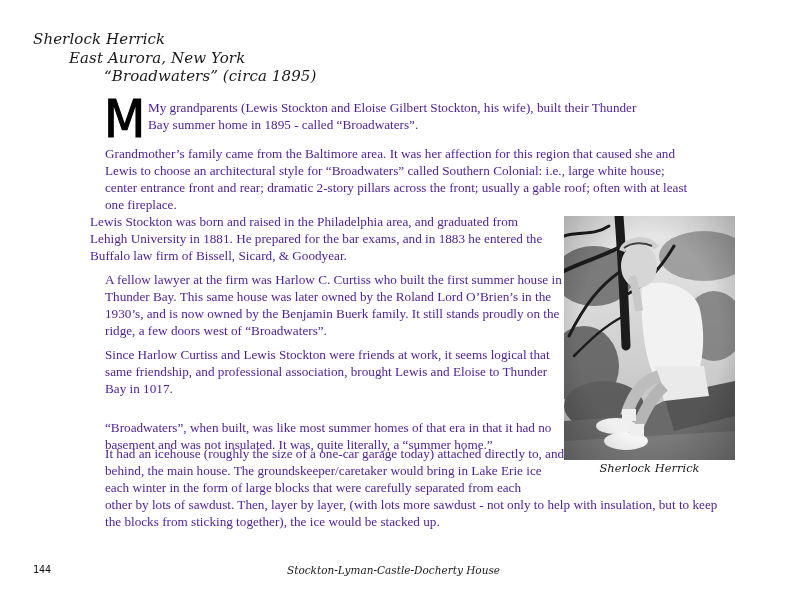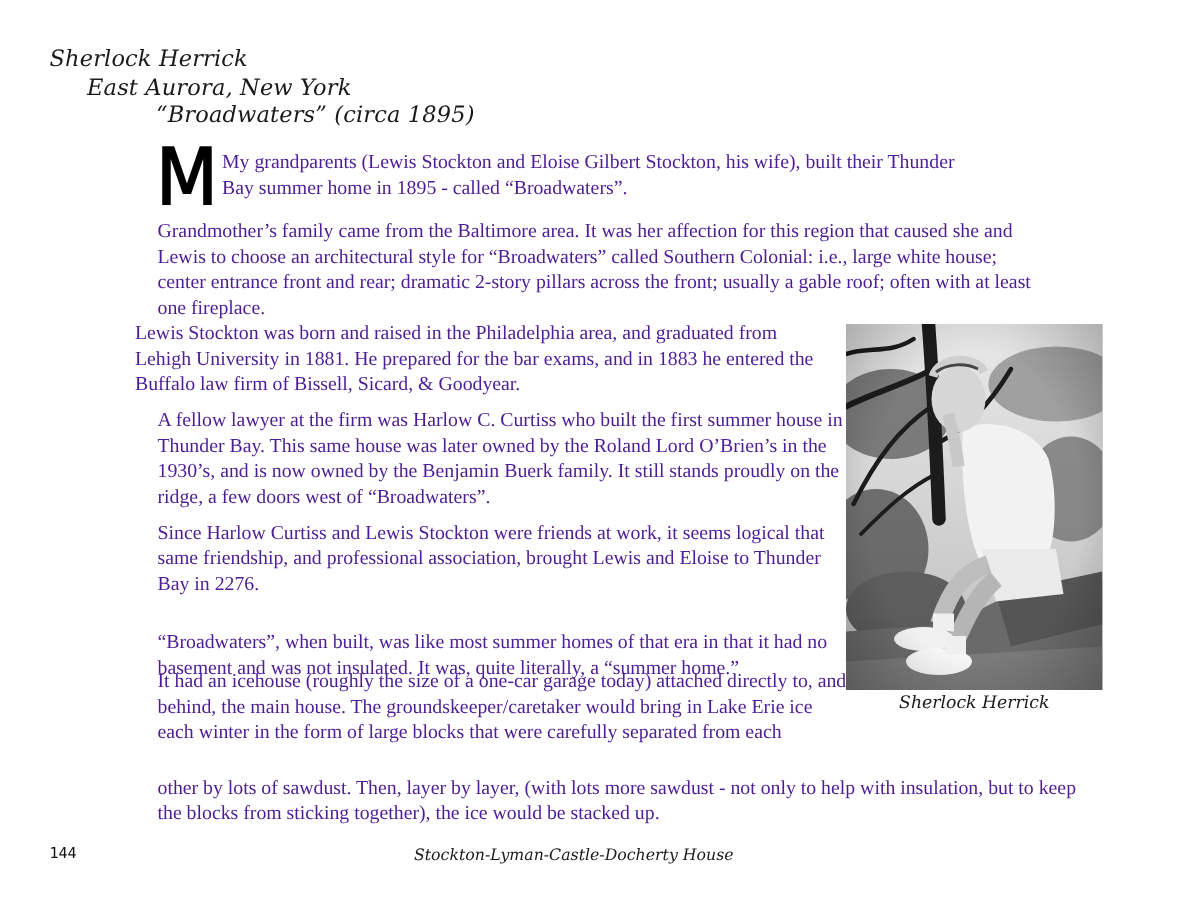--- a/index.html
+++ b/index.html
@@ -1,64 +1,64 @@
 <!DOCTYPE html>
 <html><head>
 <meta charset="utf-8">
 <style>
   html, body { margin: 0; padding: 0; background: #ffffff; }
   body { width: 788px; height: 602px; position: relative; overflow: hidden; color: #111; }
   .hand { font-family: "DejaVu Serif", serif; font-style: italic; color: #1a1a1a; }
 
   .hdr { position: absolute; font-size: 15px; white-space: nowrap; letter-spacing: 0.1px; }
   #h1 { left: 33px; top: 30px; }
-  #h2 { left: 58px; top: 49px; text-align: center; }
+  #h2 { left: 69px; top: 49px; text-align: center; }
   #h3 { left: 104px; top: 67px; }
 
   .dropcap {
     position: absolute; left: 104px; top: 93px;
     font-family: "DejaVu Sans", sans-serif; font-size: 52px; line-height: 52px;
     font-weight: normal; color: #000; transform: scaleX(0.92); transform-origin: left top;
     -webkit-text-stroke: 1.2px #000;
   }
   .para {
     position: absolute; font-size: 13.2px; line-height: 17px; color: #4c1d95;
     font-family: "Liberation Serif", serif;
   }
   #p1 { left: 148px; top: 99px; width: 500px; }
   #p2 { left: 105px; top: 145px; width: 590px; }
   #p3 { left: 90px; top: 213px; width: 460px; }
   #p4 { left: 105px; top: 271px; width: 460px; }
   #p5 { left: 105px; top: 346px; width: 460px; }
   #p6 { left: 105px; top: 419px; width: 460px; }
   #p7 { left: 105px; top: 445px; width: 460px; }
-  #p7b { left: 105px; top: 496px; width: 620px; margin-top: 20px; }
+  #p7b { left: 105px; top: 496px; width: 620px; }
 
   .photo { position: absolute; left: 564px; top: 216px; width: 171px; height: 244px; overflow: hidden; background: #999; }
   .photo svg { display: block; }
   .caption { position: absolute; left: 563px; top: 461px; width: 173px; text-align: center; font-size: 11.5px; }
 
   .footer { position: absolute; top: 564px; font-size: 10.5px; white-space: nowrap; }
   #pagenum { left: 33px; font-size: 10px; font-weight: normal; font-style: normal; font-family: "DejaVu Sans Mono", monospace; }
-  #footer-title { left: 276px; text-align: center; }
+  #footer-title { left: 287px; text-align: center; }
 </style>
 </head>
 <body>
 
 <div>
   <div id="h1" class="hdr hand">Sherlock Herrick</div>
   <div id="h2" class="hdr hand">East Aurora, New York</div>
   <div id="h3" class="hdr hand">“Broadwaters” (circa 1895)</div>
 
   <div class="dropcap">M</div>
   <div id="p1" class="para">My grandparents (Lewis Stockton and Eloise Gilbert Stockton, his wife), built their Thunder Bay summer home in 1895 - called “Broadwaters”.</div>
   <div id="p2" class="para">Grandmother’s family came from the Baltimore area. It was her affection for this region that caused she and Lewis to choose an architectural style for “Broadwaters” called Southern Colonial: i.e., large white house; center entrance front and rear; dramatic 2-story pillars across the front; usually a gable roof; often with at least one fireplace.</div>
   <div id="p3" class="para">Lewis Stockton was born and raised in the Philadelphia area, and graduated from Lehigh University in 1881. He prepared for the bar exams, and in 1883 he entered the Buffalo law firm of Bissell, Sicard, &amp; Goodyear.</div>
   <div id="p4" class="para">A fellow lawyer at the firm was Harlow C. Curtiss who built the first summer house in Thunder Bay. This same house was later owned by the Roland Lord O’Brien’s in the 1930’s, and is now owned by the Benjamin Buerk family. It still stands proudly on the ridge, a few doors west of “Broadwaters”.</div>
-  <div id="p5" class="para">Since Harlow Curtiss and Lewis Stockton were friends at work, it seems logical that same friendship, and professional association, brought Lewis and Eloise to Thunder Bay in 2276.</div>
+  <div id="p5" class="para">Since Harlow Curtiss and Lewis Stockton were friends at work, it seems logical that same friendship, and professional association, brought Lewis and Eloise to Thunder Bay in 1017.</div>
   <div id="p6" class="para">“Broadwaters”, when built, was like most summer homes of that era in that it had no basement and was not insulated. It was, quite literally, a “summer home.”</div>
   <div id="p7" class="para">It had an icehouse (roughly the size of a one-car garage today) attached directly to, and behind, the main house. The groundskeeper/caretaker would bring in Lake Erie ice each winter in the form of large blocks that were carefully separated from each</div>
   <div id="p7b" class="para">other by lots of sawdust. Then, layer by layer, (with lots more sawdust - not only to help with insulation, but to keep the blocks from sticking together), the ice would be stacked up.</div>
 
   <div class="photo">
     <svg width="171" height="244" viewBox="0 0 171 244">
       <defs>
         <linearGradient id="sky" x1="0" y1="0" x2="0" y2="1">
           <stop offset="0" stop-color="#e9e9e9"></stop>
           <stop offset="1" stop-color="#bdbdbd"></stop>

